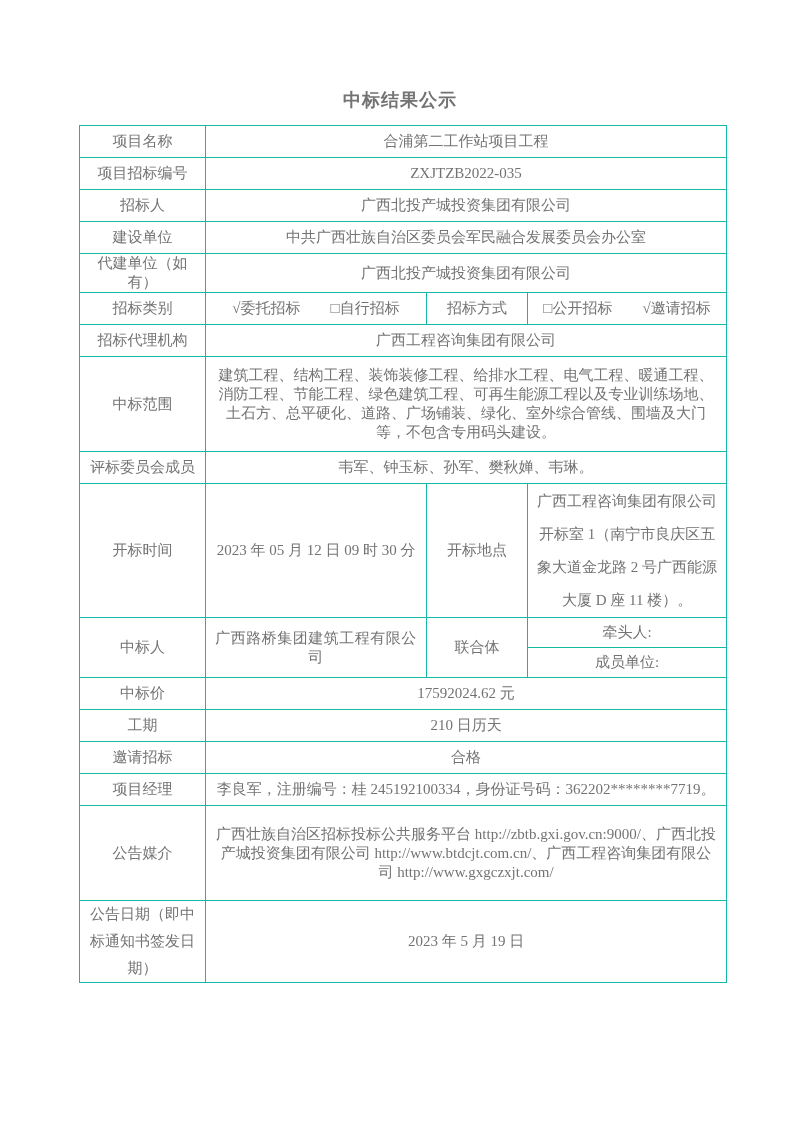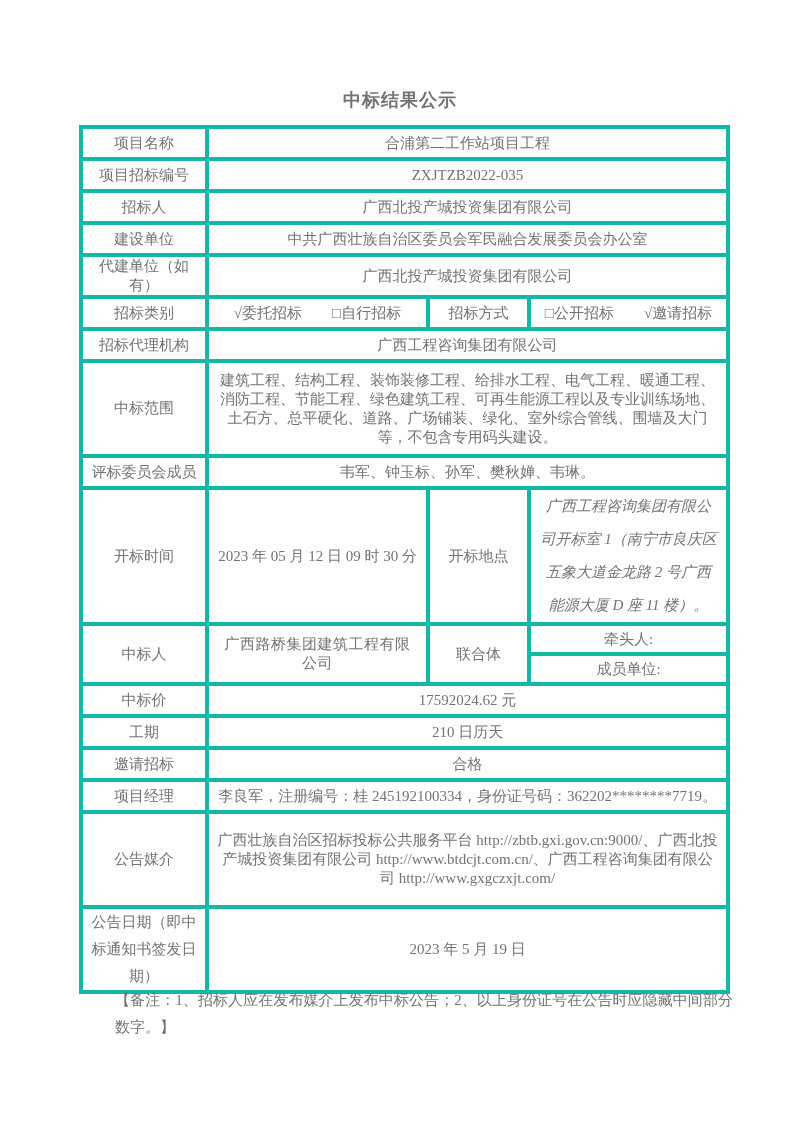--- a/index.html
+++ b/index.html
@@ -16,35 +16,35 @@
     text-align:center;
     font-family:"DejaVu Sans","Liberation Sans",sans-serif;
     font-weight:bold;font-size:18px;letter-spacing:1px;
   }
   table.announcement{
     position:absolute;left:79px;top:125px;
     width:647px;
     border-collapse:collapse;table-layout:fixed;
   }
   table.announcement td{
-    border:4px solid #14b8a6;
+    border:1px solid #14b8a6;
     font-size:15px;
     vertical-align:middle;
     padding:0 8px;
     word-break:break-all;
     overflow:hidden;
   }
   td.lbl{text-align:center;padding:0 4px;}
   td.val{text-align:center;}
   td.center{text-align:center;}
   .h32{height:32px;}
   .h30{height:30px;}
   .h55{height:55px;}
   .multiline{line-height:19px;text-align:justify;padding:6px 8px;}
-  .addr{line-height:33px;text-align:justify;padding:4px 6px;font-size:14.5px;font-style:italic;}
+  .addr{line-height:33px;text-align:justify;padding:4px 6px;font-size:14.5px;}
   .wrap-lbl{line-height:27px;}
   .winner-name{letter-spacing:0.5px;text-align:center;padding:0 2px;}
   .note{
     position:absolute;left:115px;top:987px;width:618px;
     font-size:15px;line-height:27px;text-align:justify;
   }
 </style>
 </head>
 <body>
 
@@ -150,15 +150,14 @@
       <td class="val multiline" colspan="3">广西壮族自治区招标投标公共服务平台 http://zbtb.gxi.gov.cn:9000/、广西北投产城投资集团有限公司 http://www.btdcjt.com.cn/、广西工程咨询集团有限公司 http://www.gxgczxjt.com/</td>
     </tr>
 
     <tr class="h55">
       <td class="lbl wrap-lbl">公告日期（即中标通知书签发日期）</td>
       <td class="val" colspan="3">2023 年 5 月 19 日</td>
     </tr>
   </tbody>
     </table>
 
-  <div class="note">【备注：1、招标人应在发布媒介上发布中标公告；2、以上身份证号在公告时应隐藏中间部分数字。】</div>
 
 </div>
 
 </body></html>

